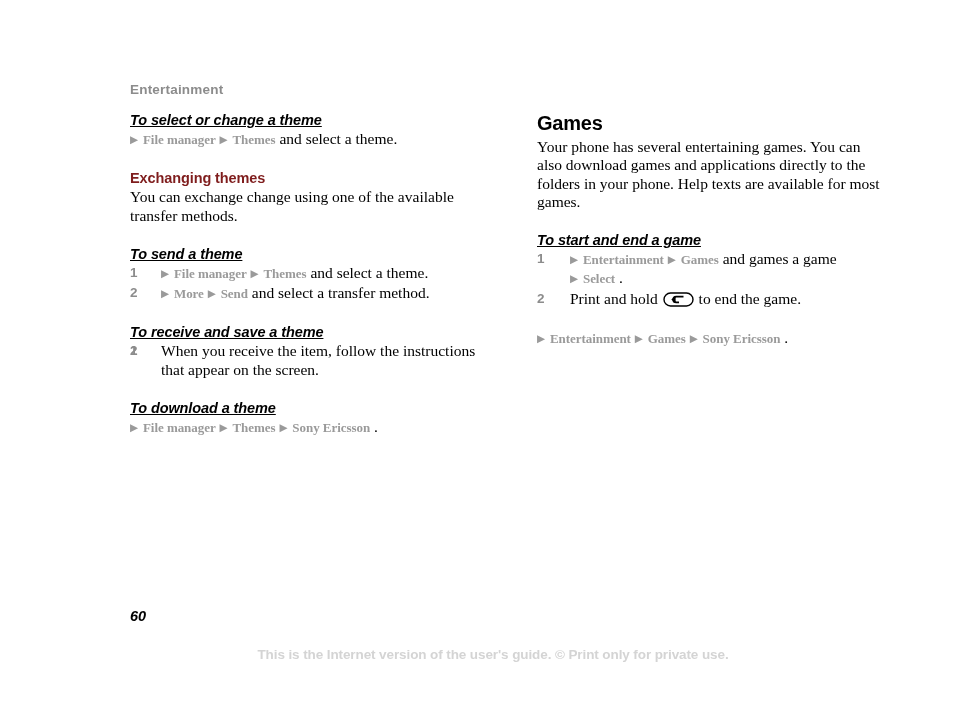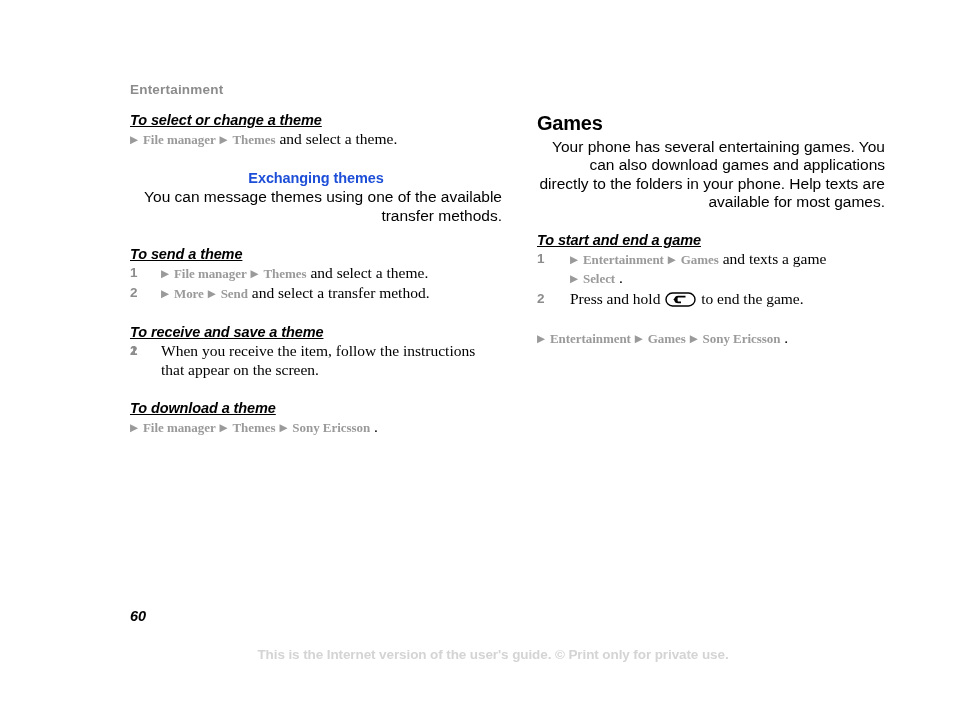--- a/index.html
+++ b/index.html
@@ -53,44 +53,42 @@
     margin: 0 0 4px 0;
     color: #000000;
     letter-spacing: -0.2px;
   }
   h2.sub-title {
     font-family: "Liberation Sans", "DejaVu Sans", sans-serif;
     font-weight: bold;
     font-size: 14.5px;
     line-height: 17px;
     margin: 0 0 1px 0;
-    color: #1d4ed8;
+    color: #7f1d1d;
     letter-spacing: -0.1px;
-    text-align: center;
   }
   h3.proc-title {
     font-family: "Liberation Sans", "DejaVu Sans", sans-serif;
     font-weight: bold;
     font-style: italic;
     font-size: 14.5px;
     line-height: 17px;
     margin: 0 0 1px 0;
     color: #000000;
     letter-spacing: -0.1px;
     text-decoration: underline;
   }
 
   
   p.body-text {
-    font-family: Liberation Sans, sans-serif;
+    font-family: Liberation Serif, serif;
     font-size: 15.5px;
     line-height: 18.3px;
     margin: 0;
     color: #000000;
-    text-align: right;
   }
 
   
   .indent { margin-left: 31px; }
   .gap-lg { height: 21px; }
 
   
   .path-line {
     font-family: "Liberation Serif", "DejaVu Serif", serif;
     font-size: 15.5px;
@@ -193,21 +191,21 @@
 
     <div>
       <h3 class="proc-title">To select or change a theme</h3>
       <p class="path-line indent"><span class="arrow">▶</span> <span class="menu">File manager</span> <span class="arrow">▶</span> <span class="menu">Themes</span> <span> and select a theme.</span></p>
     </div>
 
     <div class="gap-lg"></div>
 
     <div>
       <h2 class="sub-title">Exchanging themes</h2>
-      <p class="body-text">You can message themes using one of the available transfer methods.</p>
+      <p class="body-text">You can exchange change using one of the available transfer methods.</p>
     </div>
 
     <div class="gap-lg"></div>
 
     <div>
       <h3 class="proc-title">To send a theme</h3>
       <ol class="steps">
           <li><span class="num">1</span><span><span class="arrow">▶</span> <span class="menu">File manager</span> <span class="arrow">▶</span> <span class="menu">Themes</span> <span> and select a theme.</span></span></li>
           <li><span class="num">2</span><span><span class="arrow">▶</span> <span class="menu">More</span> <span class="arrow">▶</span> <span class="menu">Send</span> <span> and select a transfer method.</span></span></li>
         </ol>
@@ -237,22 +235,22 @@
     <div>
       <h1 class="section-title">Games</h1>
       <p class="body-text">Your phone has several entertaining games. You can also download games and applications directly to the folders in your phone. Help texts are available for most games.</p>
     </div>
 
     <div class="gap-lg"></div>
 
     <div>
       <h3 class="proc-title">To start and end a game</h3>
       <ol class="steps">
-          <li><span class="num">1</span><span><span class="arrow">▶</span> <span class="menu">Entertainment</span> <span class="arrow">▶</span> <span class="menu">Games</span> <span> and texts a game</span><br><span class="arrow">▶</span> <span class="menu">Select</span> <span>.</span></span></li>
-          <li><span class="num">2</span><span><span>Press and hold </span><span class="backkey"><svg width="31" height="15" viewBox="0 0 31 15" xmlns="http://www.w3.org/2000/svg">
+          <li><span class="num">1</span><span><span class="arrow">▶</span> <span class="menu">Entertainment</span> <span class="arrow">▶</span> <span class="menu">Games</span> <span> and games a game</span><br><span class="arrow">▶</span> <span class="menu">Select</span> <span>.</span></span></li>
+          <li><span class="num">2</span><span><span>Print and hold </span><span class="backkey"><svg width="31" height="15" viewBox="0 0 31 15" xmlns="http://www.w3.org/2000/svg">
                   <rect x="1" y="1" width="29" height="13" rx="6.5" ry="6.5" fill="none" stroke="#000" stroke-width="1.4"></rect>
                   <path d="M20.5 4.6 H13.2 a2.9 2.9 0 0 0 0 5.8 H16.0" fill="none" stroke="#000" stroke-width="1.9" stroke-linecap="butt"></path>
                   <path d="M12.6 4.0 L12.6 11.0 L8.3 7.5 Z" fill="#000"></path>
                 </svg></span><span> to end the game.</span></span></li>
         </ol>
     </div>
 
     <div class="gap-lg"></div>
 
     <div>

